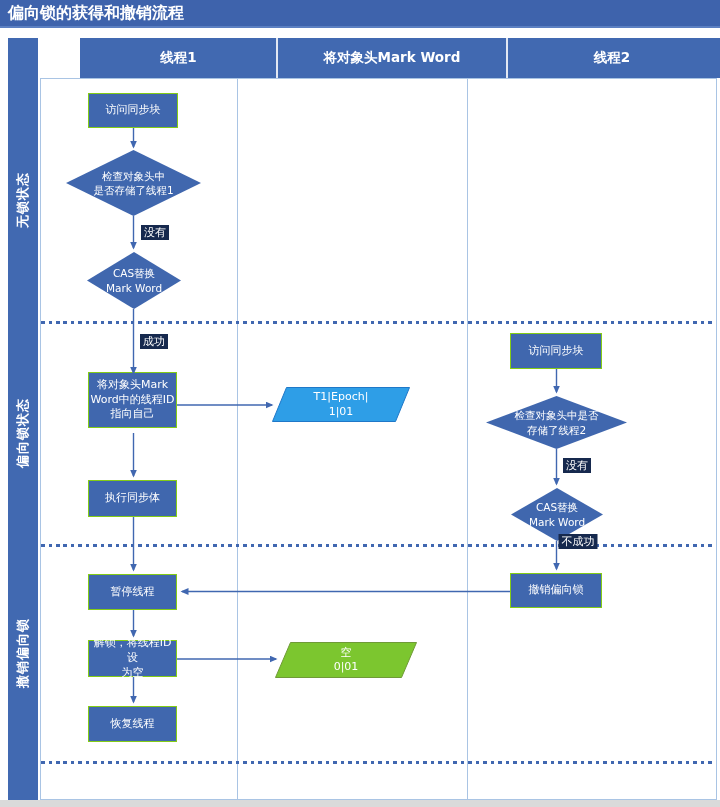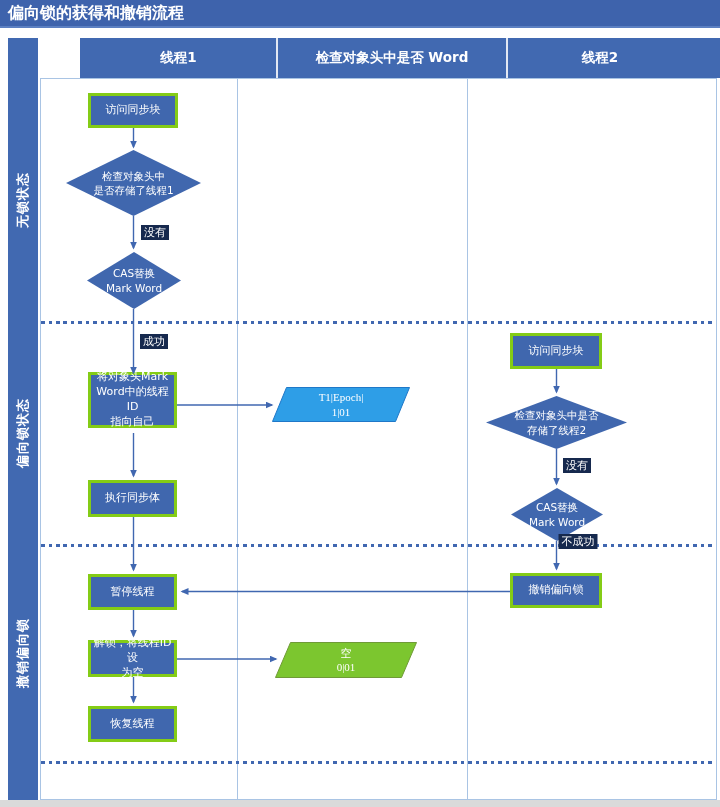--- a/index.html
+++ b/index.html
@@ -43,36 +43,36 @@
   }
   .col-divider { position:absolute; top:78px; width:1px; height:722px; background:var(--grid); }
   .row-dashed {
     position:absolute; left:41px; width:675px; height:3px;
     background:repeating-linear-gradient(90deg, var(--line) 0 3.5px, transparent 3.5px 7.5px);
   }
   .bottom-strip { position:absolute; left:0; top:800px; width:720px; height:7px; background:#dadada; }
 
   
   .rect {
-    position:absolute; background:var(--shape-blue); border:3px solid #84cc16; box-sizing:border-box;
+    position:absolute; background:var(--shape-blue); border:1px solid #84cc16; box-sizing:border-box;
     color:#fff; font-size:11px; line-height:1.35; display:flex; align-items:center; justify-content:center;
     text-align:center; white-space:pre-line; z-index:3;
   }
   .diamond {
     position:absolute; background:var(--shape-blue);
     clip-path:polygon(50% 0,100% 50%,50% 100%,0 50%);
     color:#fff; font-size:10.5px; line-height:1.35; display:flex; align-items:center; justify-content:center;
     text-align:center; white-space:pre-line; z-index:3;
   }
   .edge-label {
     position:absolute; transform:translateX(-50%); z-index:6;
     background:var(--label-dark); color:#fff; font-size:11px; line-height:15px;
     padding:0 3px; white-space:nowrap;margin-left:21px;
   }
-  .para { position:absolute; z-index:3;font-family:Liberation Serif, serif; }
+  .para { position:absolute; z-index:3; }
   .para svg { display:block; }
   .para-fill-blue { fill:var(--mw-blue); stroke:#1f78c8; stroke-width:1; }
   .para-fill-green { fill:var(--mw-green); stroke:#6f9a37; stroke-width:1; }
   .para-text {
     position:absolute; inset:0; display:flex; align-items:center; justify-content:center;
     color:#fff; font-size:11px; line-height:1.3; text-align:center; white-space:pre-line;
   }
 
   
   .arrow-layer { position:absolute; left:0; top:0; width:720px; height:807px; z-index:4; pointer-events:none; }
@@ -92,22 +92,22 @@
   </div>
   <div class="row-label" style="top:433px">
     <span>偏向锁状态</span>
   </div>
   <div class="row-label" style="top:653px">
     <span>撤销偏向锁</span>
   </div>
 
   <div class="header-bar">
     <div class="header-cell" style="left:0;width:197px">线程1</div>
-    <div class="header-cell" style="left:197px;width:230px">检查对象头中是否 Word</div>
-    <div class="header-cell" style="left:415px;width:210px">线程2</div>
+    <div class="header-cell" style="left:197px;width:230px">将对象头Mark Word</div>
+    <div class="header-cell" style="left:427px;width:210px">线程2</div>
     <div class="header-sep" style="left:196px"></div>
     <div class="header-sep" style="left:426px"></div>
   </div>
 
   <div class="body-frame"></div>
   <div class="col-divider" style="left:237px"></div>
   <div class="col-divider" style="left:467px"></div>
   <div class="row-dashed" style="top:321px"></div>
   <div class="row-dashed" style="top:544px"></div>
   <div class="row-dashed" style="top:761px"></div>

